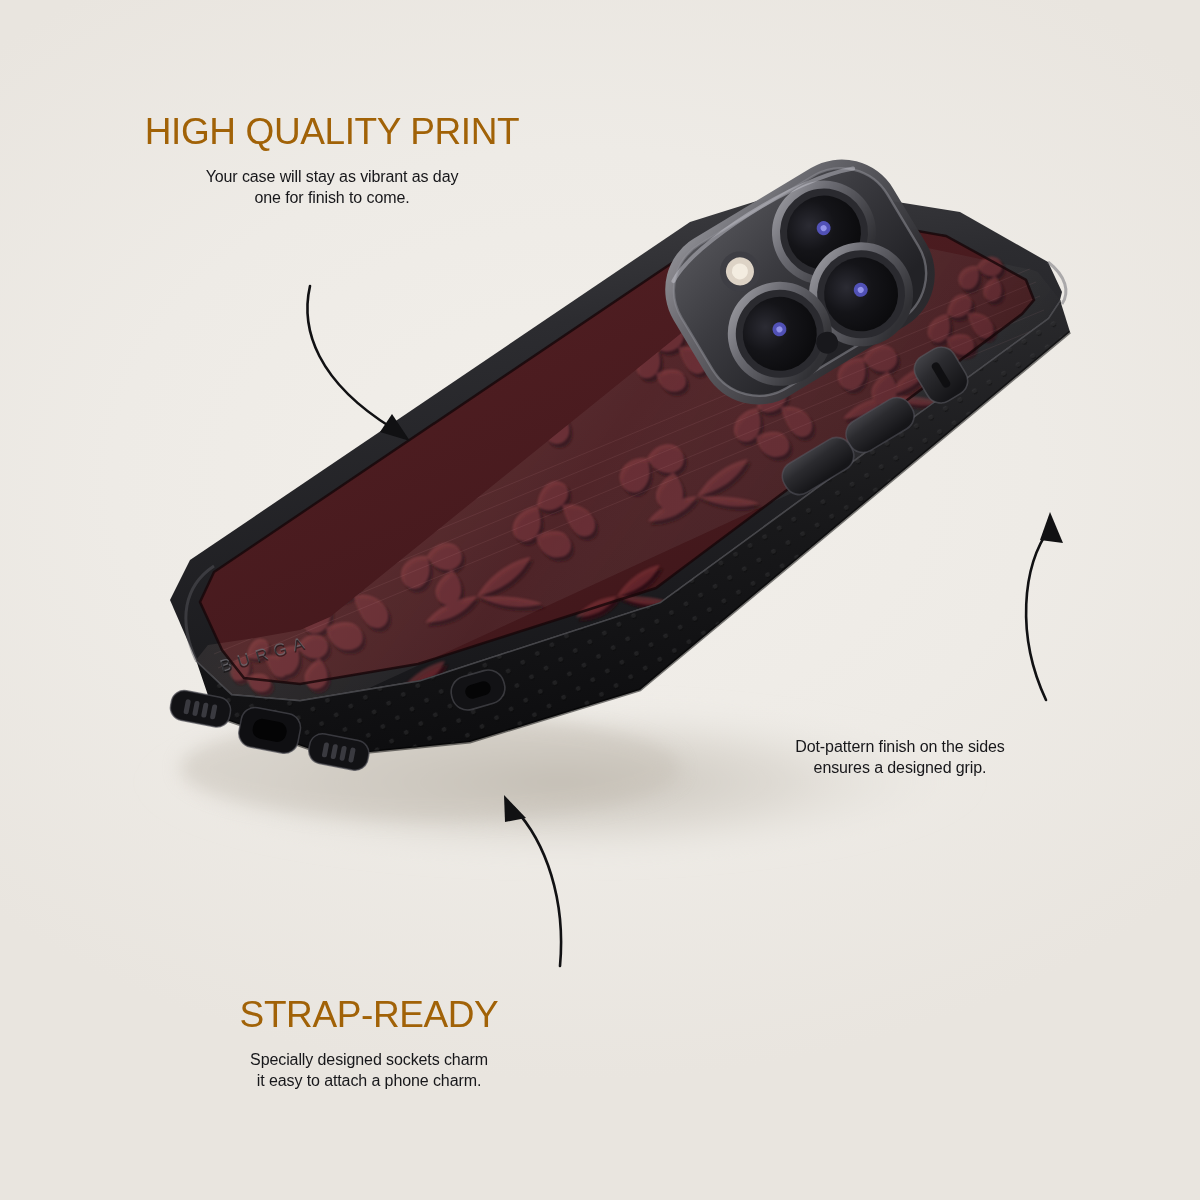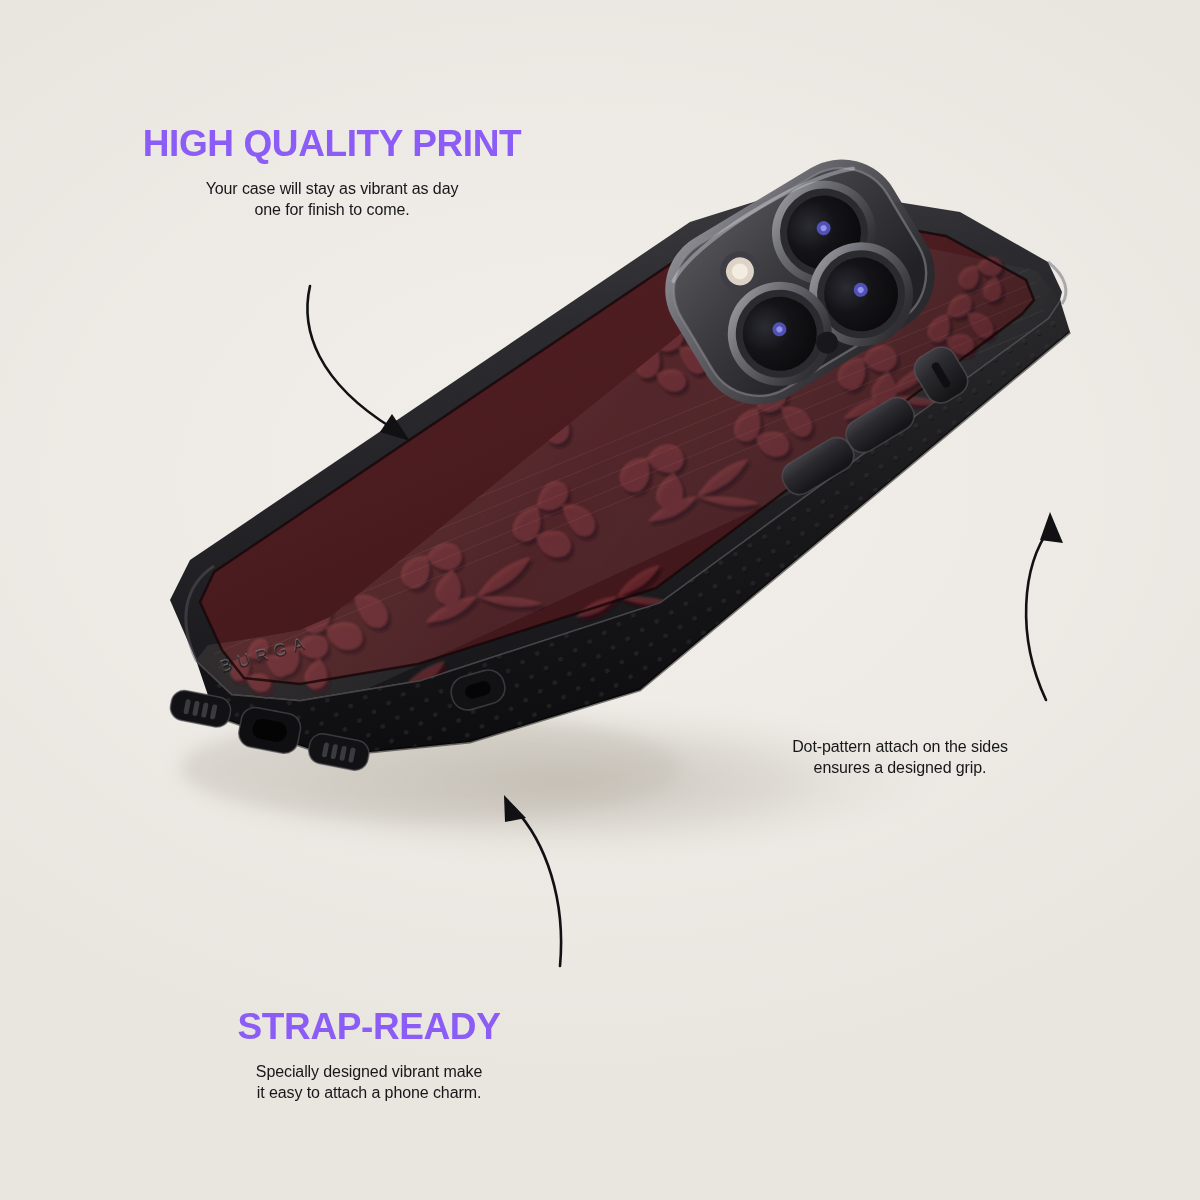--- a/index.html
+++ b/index.html
@@ -15,27 +15,27 @@
   
   .bg-wash{
     position:absolute;inset:0;
     background:
       radial-gradient(ellipse 70% 50% at 48% 40%, #f2efea 0%, #eeebe6 55%, #e9e5df 100%);
   }
 
   
   .feature{position:absolute;text-align:center;}
   .feature .title{
-    color:#8b5cf6;
+    color:#a16207;
     font-size:37px;
     line-height:1.05;
-    font-weight:700;
+    font-weight:400;
     letter-spacing:-0.4px;
     white-space:nowrap;
-    margin:12px;
+    margin:0;
   }
   .feature .desc{
     color:#17171a;
     font-size:16px;
     line-height:1.33;
     font-weight:400;
     letter-spacing:-0.1px;
     margin:14px 0 0 0;
   }
   .desc .line{display:block;}
@@ -389,26 +389,26 @@
   <div class="feature" id="feat-print">
     <div class="title">HIGH QUALITY PRINT</div>
     <div class="desc">
       <span class="line">Your case will stay as vibrant as day</span>
       <span class="line">one for finish to come.</span>
     </div>
   </div>
 
   <div class="feature" id="feat-grip">
     <div class="desc">
-      <span class="line">Dot-pattern attach on the sides</span>
+      <span class="line">Dot-pattern finish on the sides</span>
       <span class="line">ensures a designed grip.</span>
     </div>
   </div>
 
   <div class="feature" id="feat-strap">
     <div class="title">STRAP-READY</div>
     <div class="desc">
-      <span class="line">Specially designed vibrant make</span>
+      <span class="line">Specially designed sockets charm</span>
       <span class="line">it easy to attach a phone charm.</span>
     </div>
   </div>
 
 </div>
 
 </body></html>

